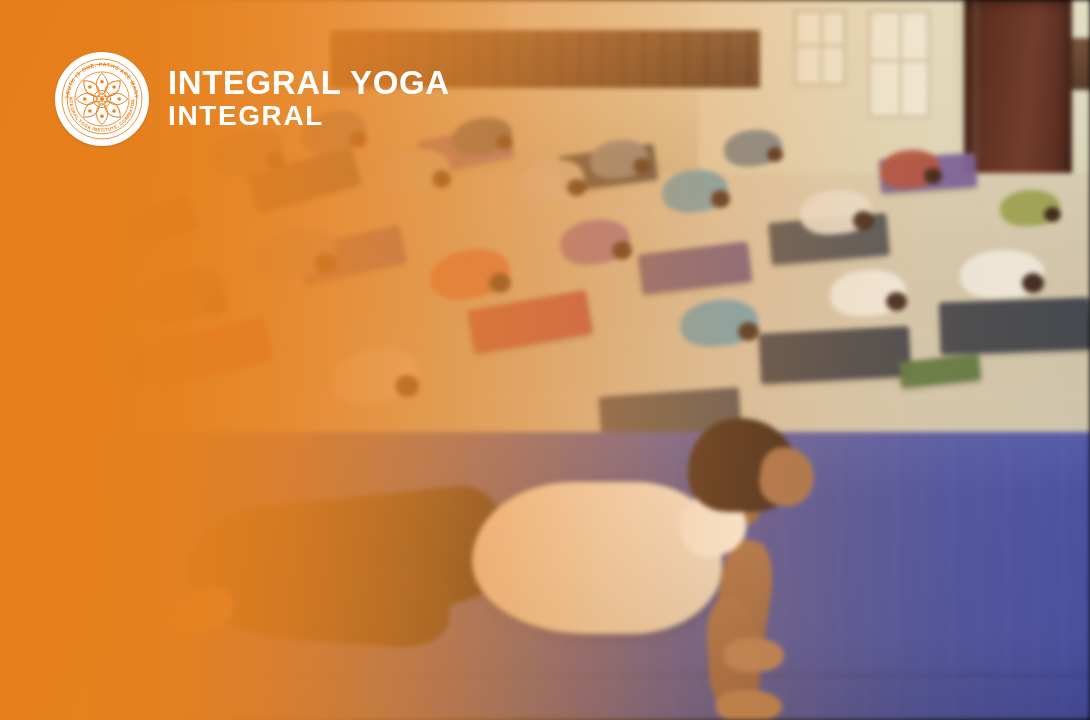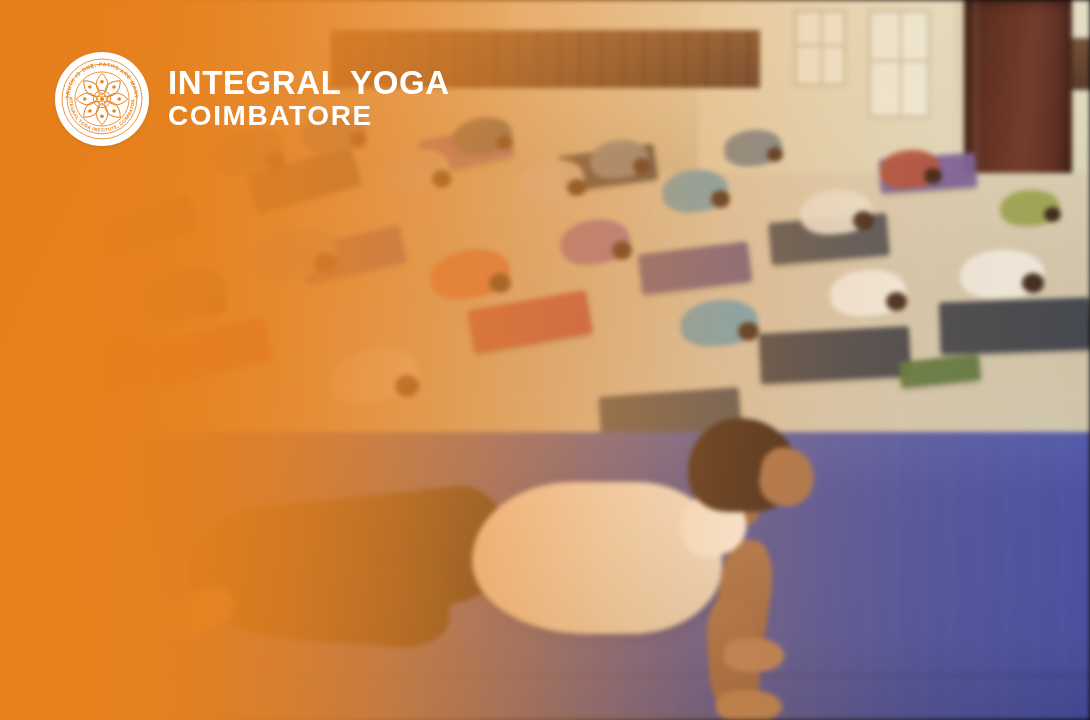--- a/index.html
+++ b/index.html
@@ -408,18 +408,18 @@
         <circle cx="50" cy="50" r="10" fill="none" stroke="#E8821E" stroke-width="1.1"></circle>
         <g stroke="#E8821E" stroke-width="0.7" fill="none">
           <path d="M42 53 L50 42 L58 53 Z"></path>
           <path d="M42 47 L50 58 L58 47 Z"></path>
         </g>
         <circle cx="50" cy="50" r="2.4" fill="#E8821E"></circle>
       </svg>
     </div>
     <div class="logo-words">
       <span class="logo-l1">INTEGRAL YOGA</span>
-      <span class="logo-l2">COIMBATORE</span>
+      <span class="logo-l2">INTEGRAL</span>
     </div>
   </div>
 
 
 </div>
 
 </body></html>

